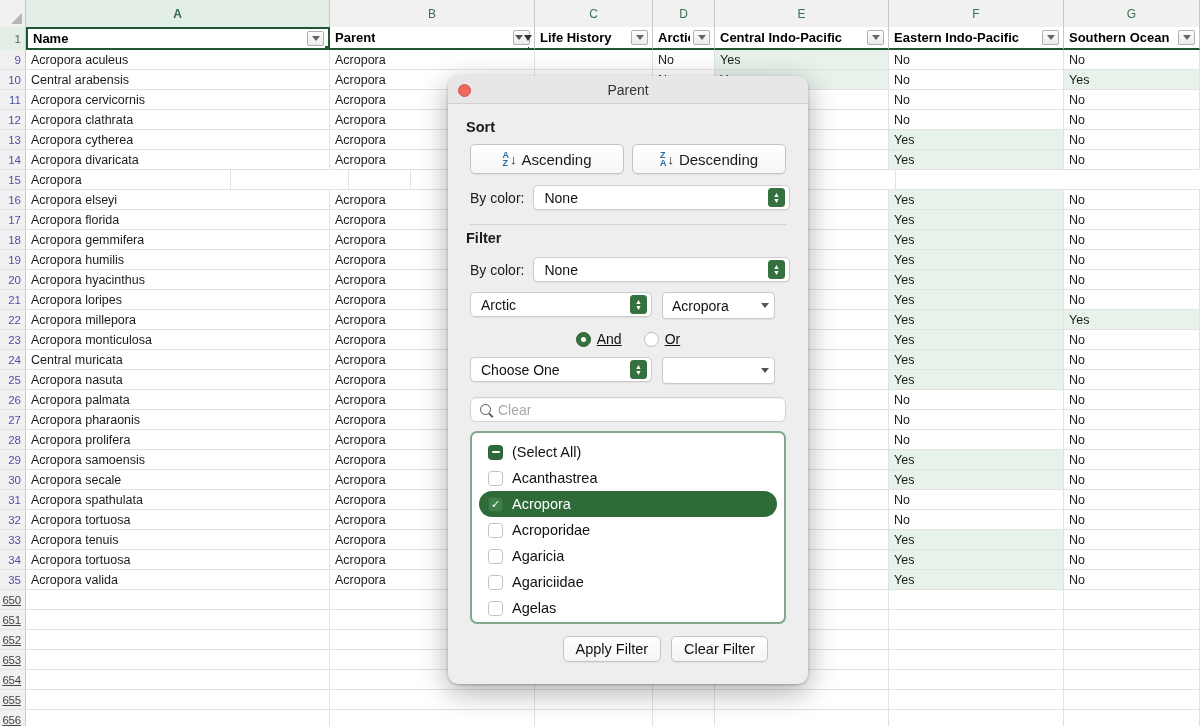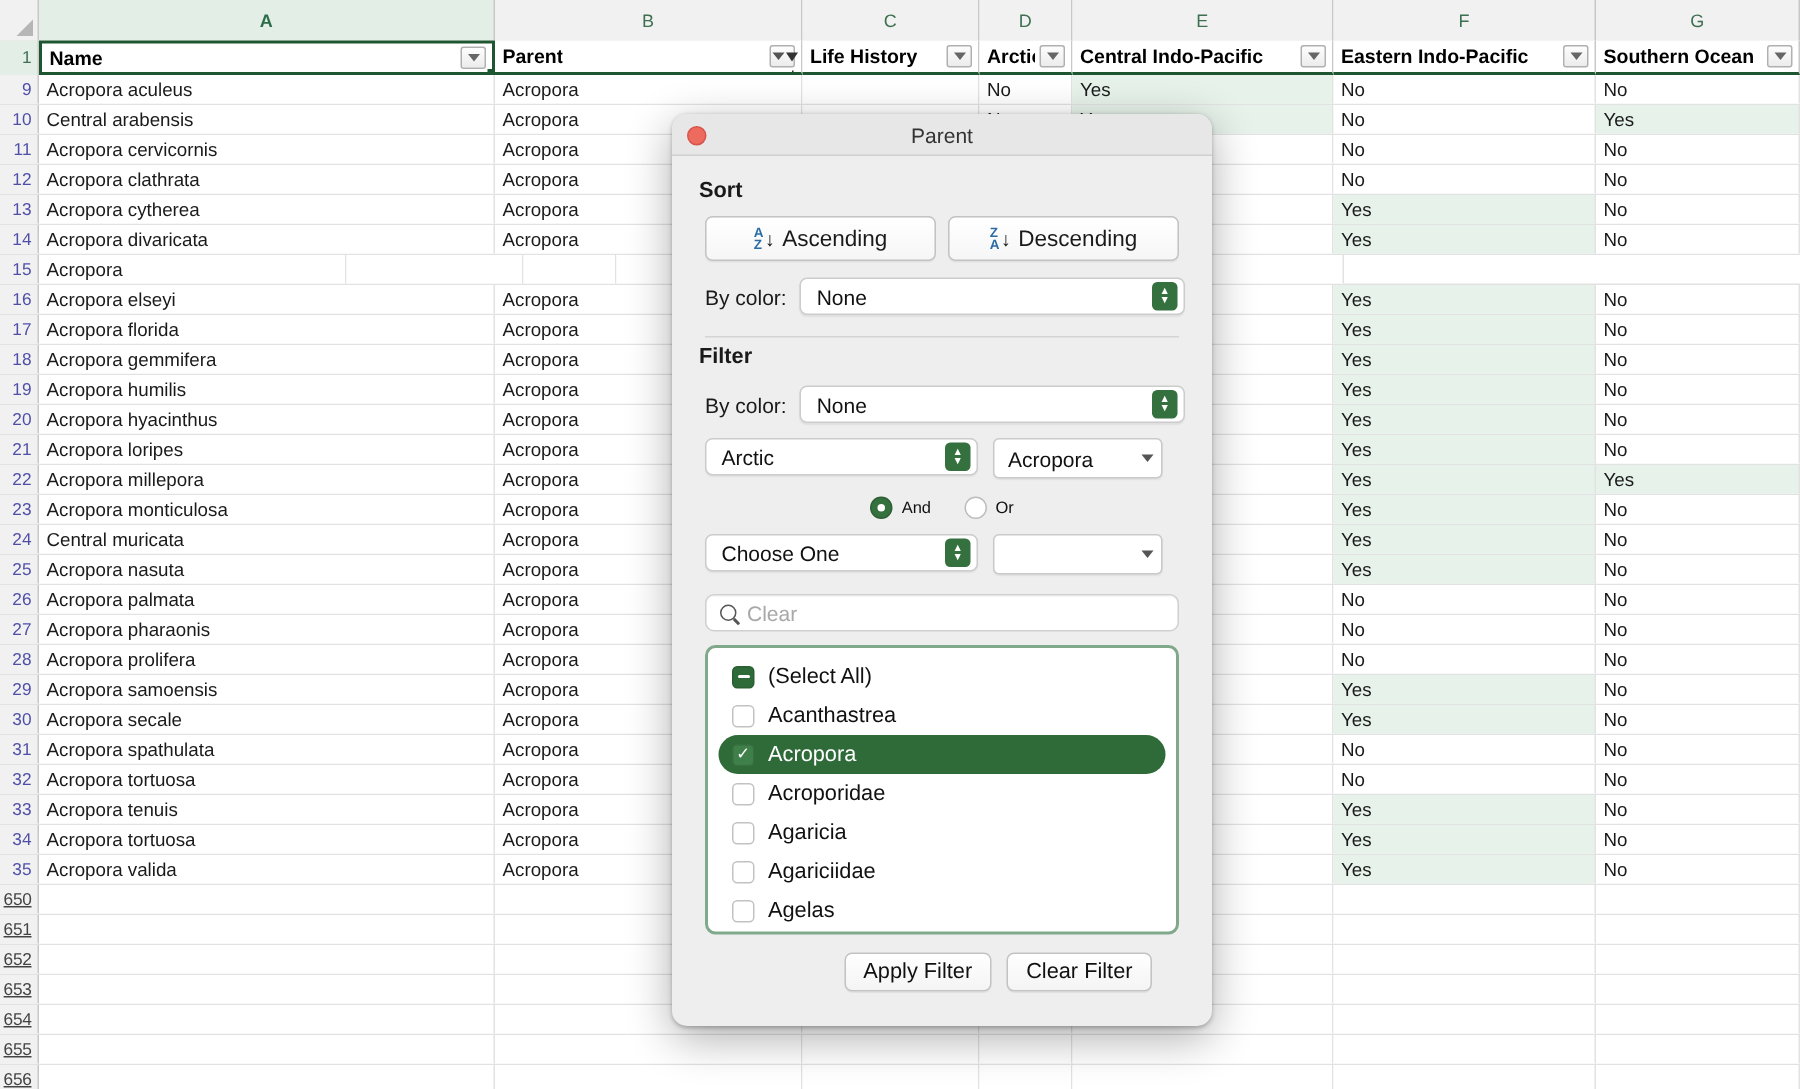--- a/index.html
+++ b/index.html
@@ -253,21 +253,21 @@
   .cond-val .dd {
     width: 0; height: 0;
     border-left: 4.5px solid transparent;
     border-right: 4.5px solid transparent;
     border-top: 5.5px solid #555;
   }
   .radiorow {
     display: flex; align-items: center; justify-content: center;
     gap: 22px; margin: 12px 0 0 0;
   }
-  .radio { display: flex; align-items: center; gap: 6px; font-size: 11px; color: #111; }
+  .radio { display: flex; align-items: center; gap: 6px; font-size: 14px; color: #111; text-decoration: underline; }
   .rdot {
     width: 15px; height: 15px; border-radius: 50%;
     background: #fff; border: 1px solid #bdbdbd;
     display: flex; align-items: center; justify-content: center;
   }
   .rdot.on { background: #35713f; border-color: #2c6034; }
   .rdot.on::after {
     content: ""; width: 5px; height: 5px; border-radius: 50%; background: #fff;
   }
   .searchbox {

